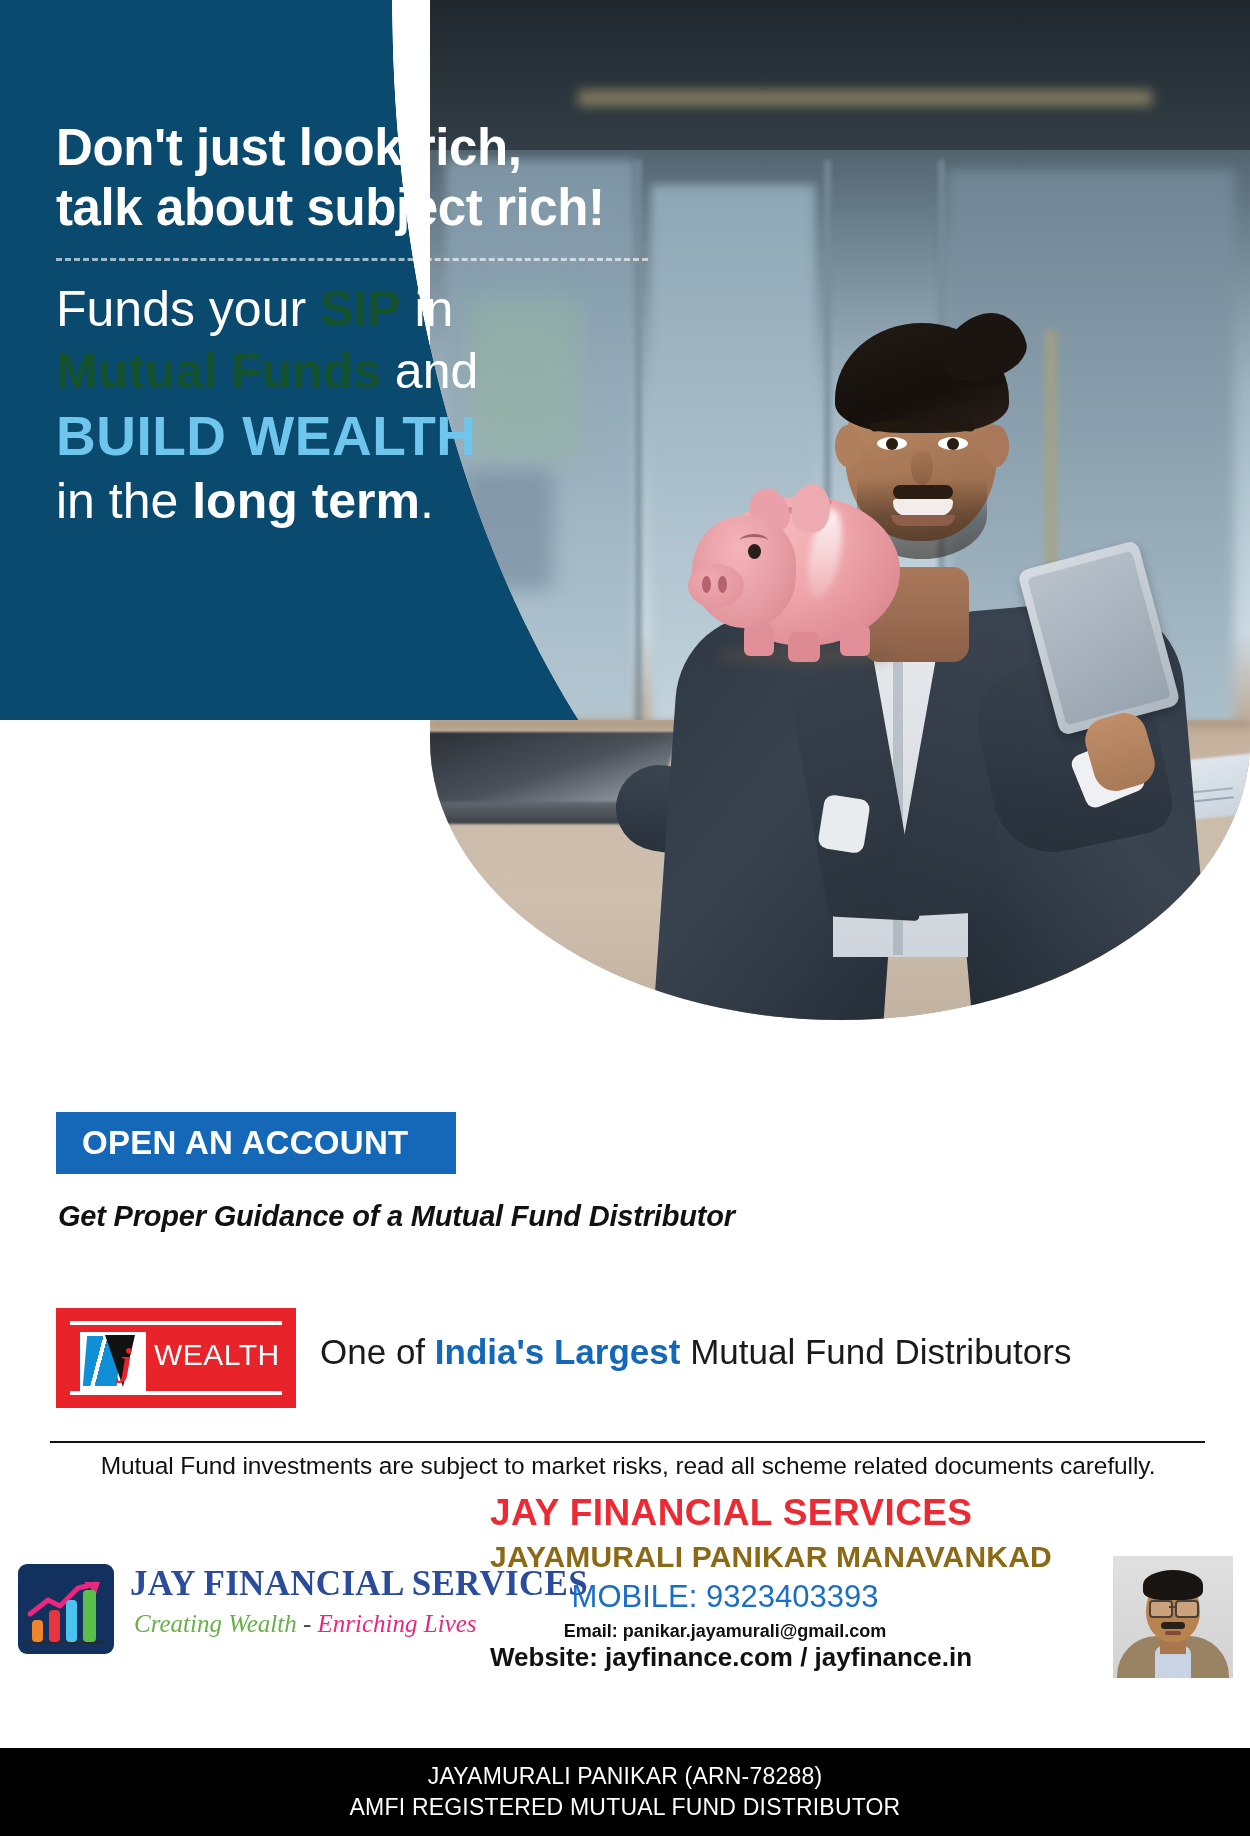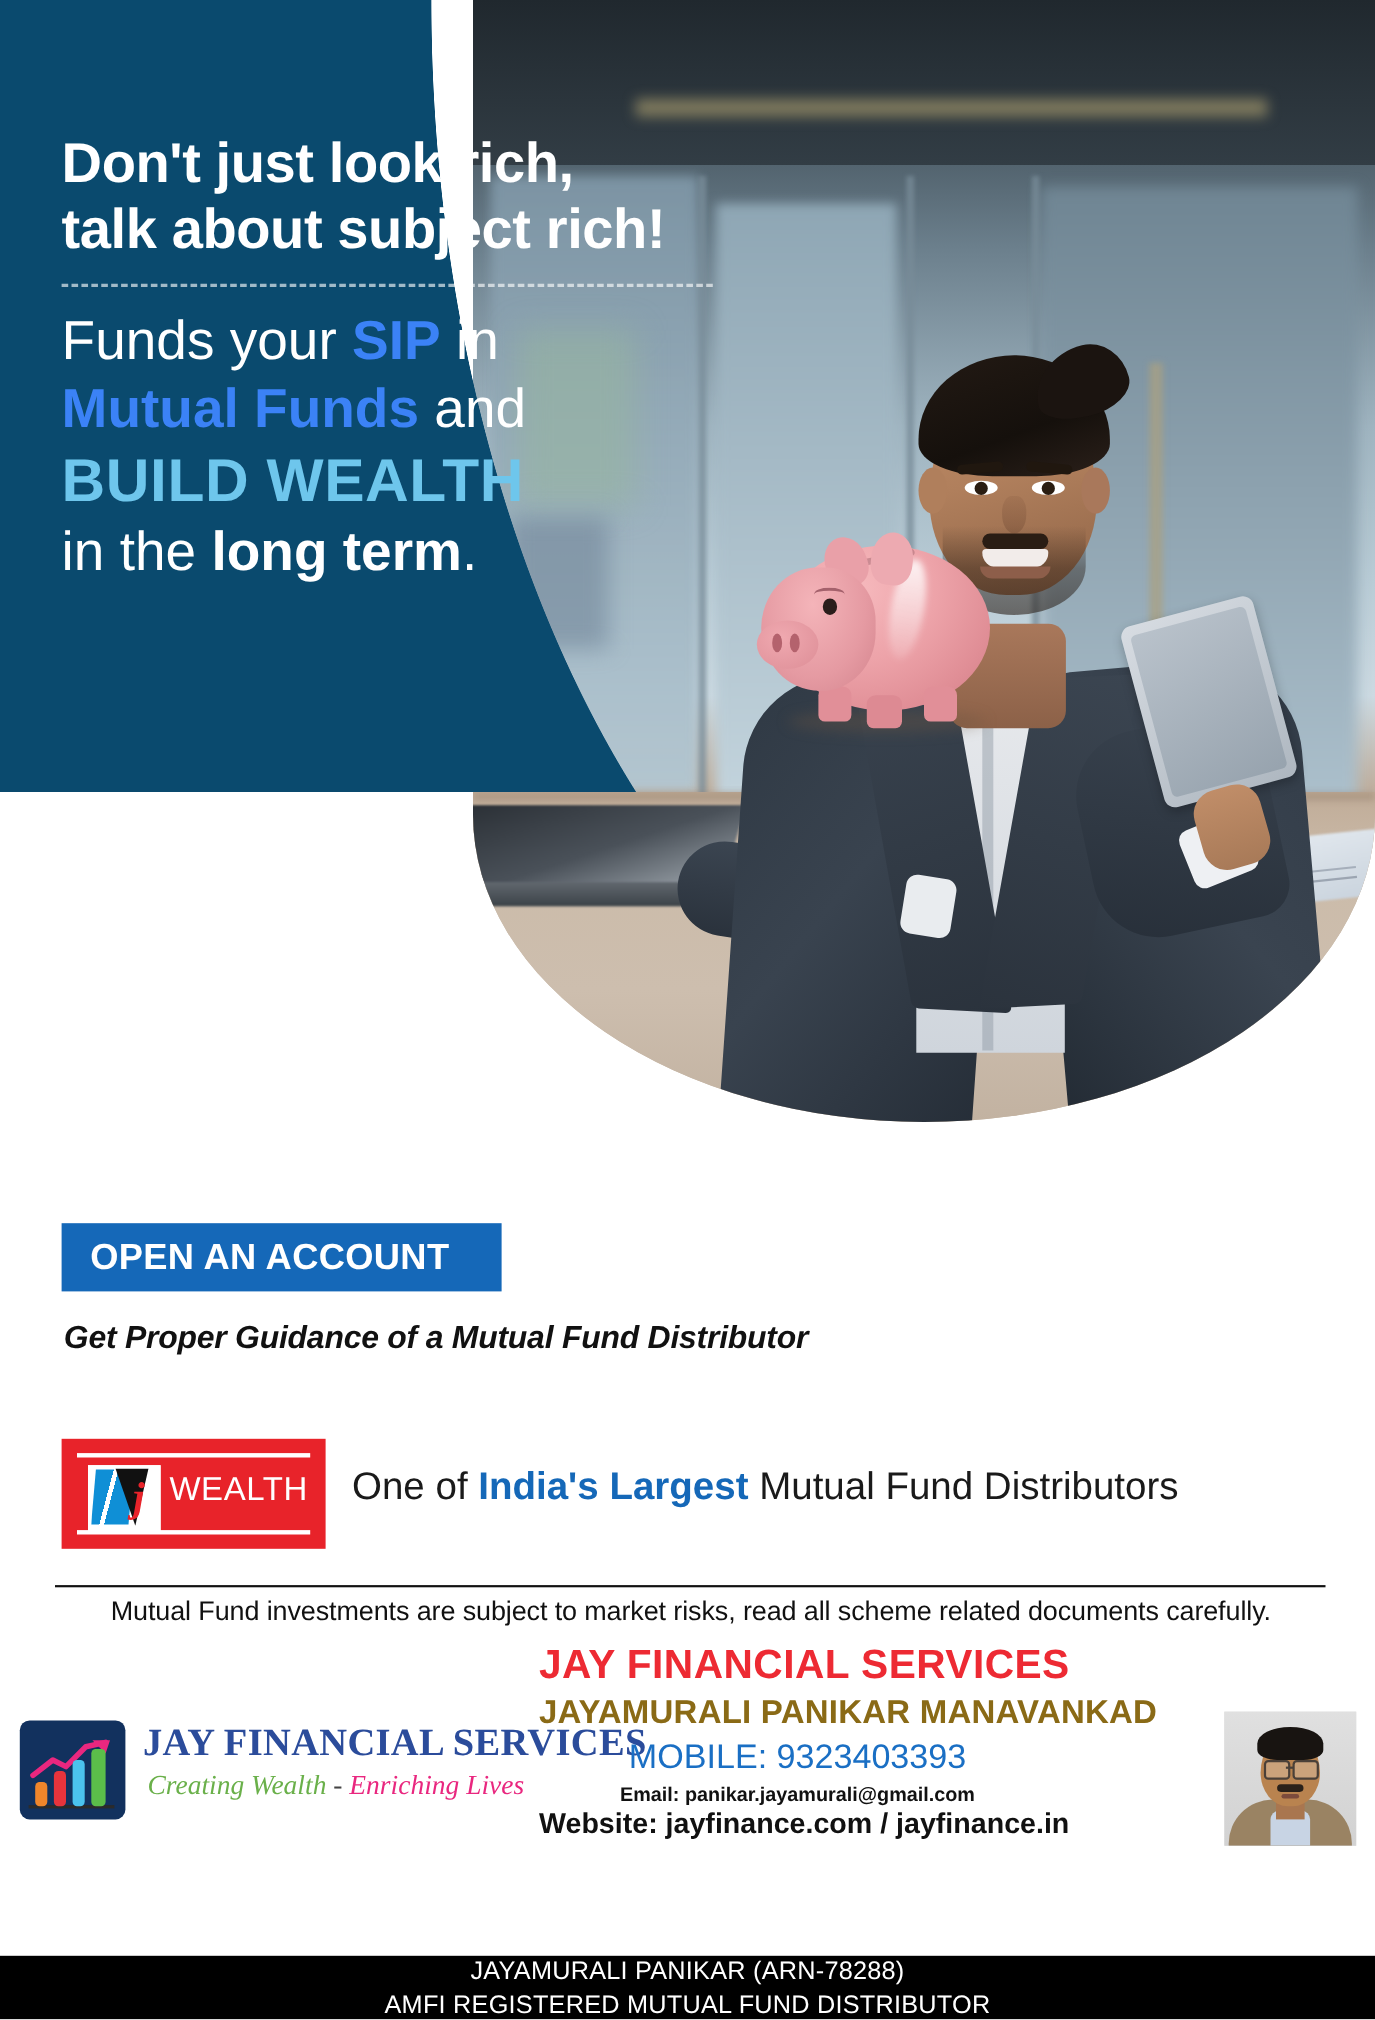--- a/index.html
+++ b/index.html
@@ -112,21 +112,21 @@
   .hl-line{
     color:#ffffff;font-size:51px;font-weight:bold;line-height:1.18;
     letter-spacing:-0.4px;white-space:nowrap;
   }
   .divider{
     position:absolute;left:56px;top:258px;width:592px;height:0;
     border-top:3px dashed rgba(255,255,255,.62);
   }
   .subhead{position:absolute;left:56px;top:278px;width:700px;}
   .sub-line{font-size:50px;line-height:1.24;color:#ffffff;white-space:nowrap;font-weight:400;}
-  .sub-line .hl-yellow{color:#3b82f6;font-weight:bold;}
+  .sub-line .hl-yellow{color:#14532d;font-weight:bold;}
   .sub-line .hl-cyan{color:#6EC6EC;font-weight:bold;letter-spacing:.5px;}
   .sub-line .bold{font-weight:bold;margin-top:36px;}
   .sub-line.big{font-size:55px;}
 
   
   .cta-btn{
     position:absolute;left:56px;top:1112px;width:400px;height:62px;
     background:#1568B8;display:flex;align-items:center;
   }
   .cta-btn span{
@@ -205,21 +205,21 @@
   .p-head{position:absolute;left:33px;top:20px;width:54px;height:66px;background:#b9834f;border-radius:50% 50% 46% 46%/54% 54% 46% 46%;}
   .p-hair{position:absolute;left:30px;top:14px;width:60px;height:30px;background:#181411;border-radius:50% 50% 30% 30%;}
   .p-gl-l{position:absolute;left:36px;top:44px;width:20px;height:14px;border:2px solid #4a4038;border-radius:4px;background:rgba(255,255,255,.25);}
   .p-gl-r{position:absolute;left:62px;top:44px;width:20px;height:14px;border:2px solid #4a4038;border-radius:4px;background:rgba(255,255,255,.25);}
   .p-gl-br{position:absolute;left:56px;top:50px;width:7px;height:2px;background:#4a4038;}
   .p-stash{position:absolute;left:48px;top:66px;width:24px;height:7px;background:#2a211a;border-radius:4px;}
   .p-mouth{position:absolute;left:52px;top:75px;width:16px;height:4px;background:#7c4b3c;border-radius:3px;}
 
   
   .footer{
-    position:absolute;left:0;bottom:0;width:1250px;height:58px;background:#000;
+    position:absolute;left:0;bottom:0;width:1250px;height:88px;background:#000;
     display:flex;flex-direction:column;align-items:center;justify-content:center;
   }
   .f-line{color:#fff;font-size:23px;letter-spacing:.2px;line-height:1.35;}
 </style>
 </head>
 <body>
 
 <div class="poster">
 
   <div class="hero-photo">

